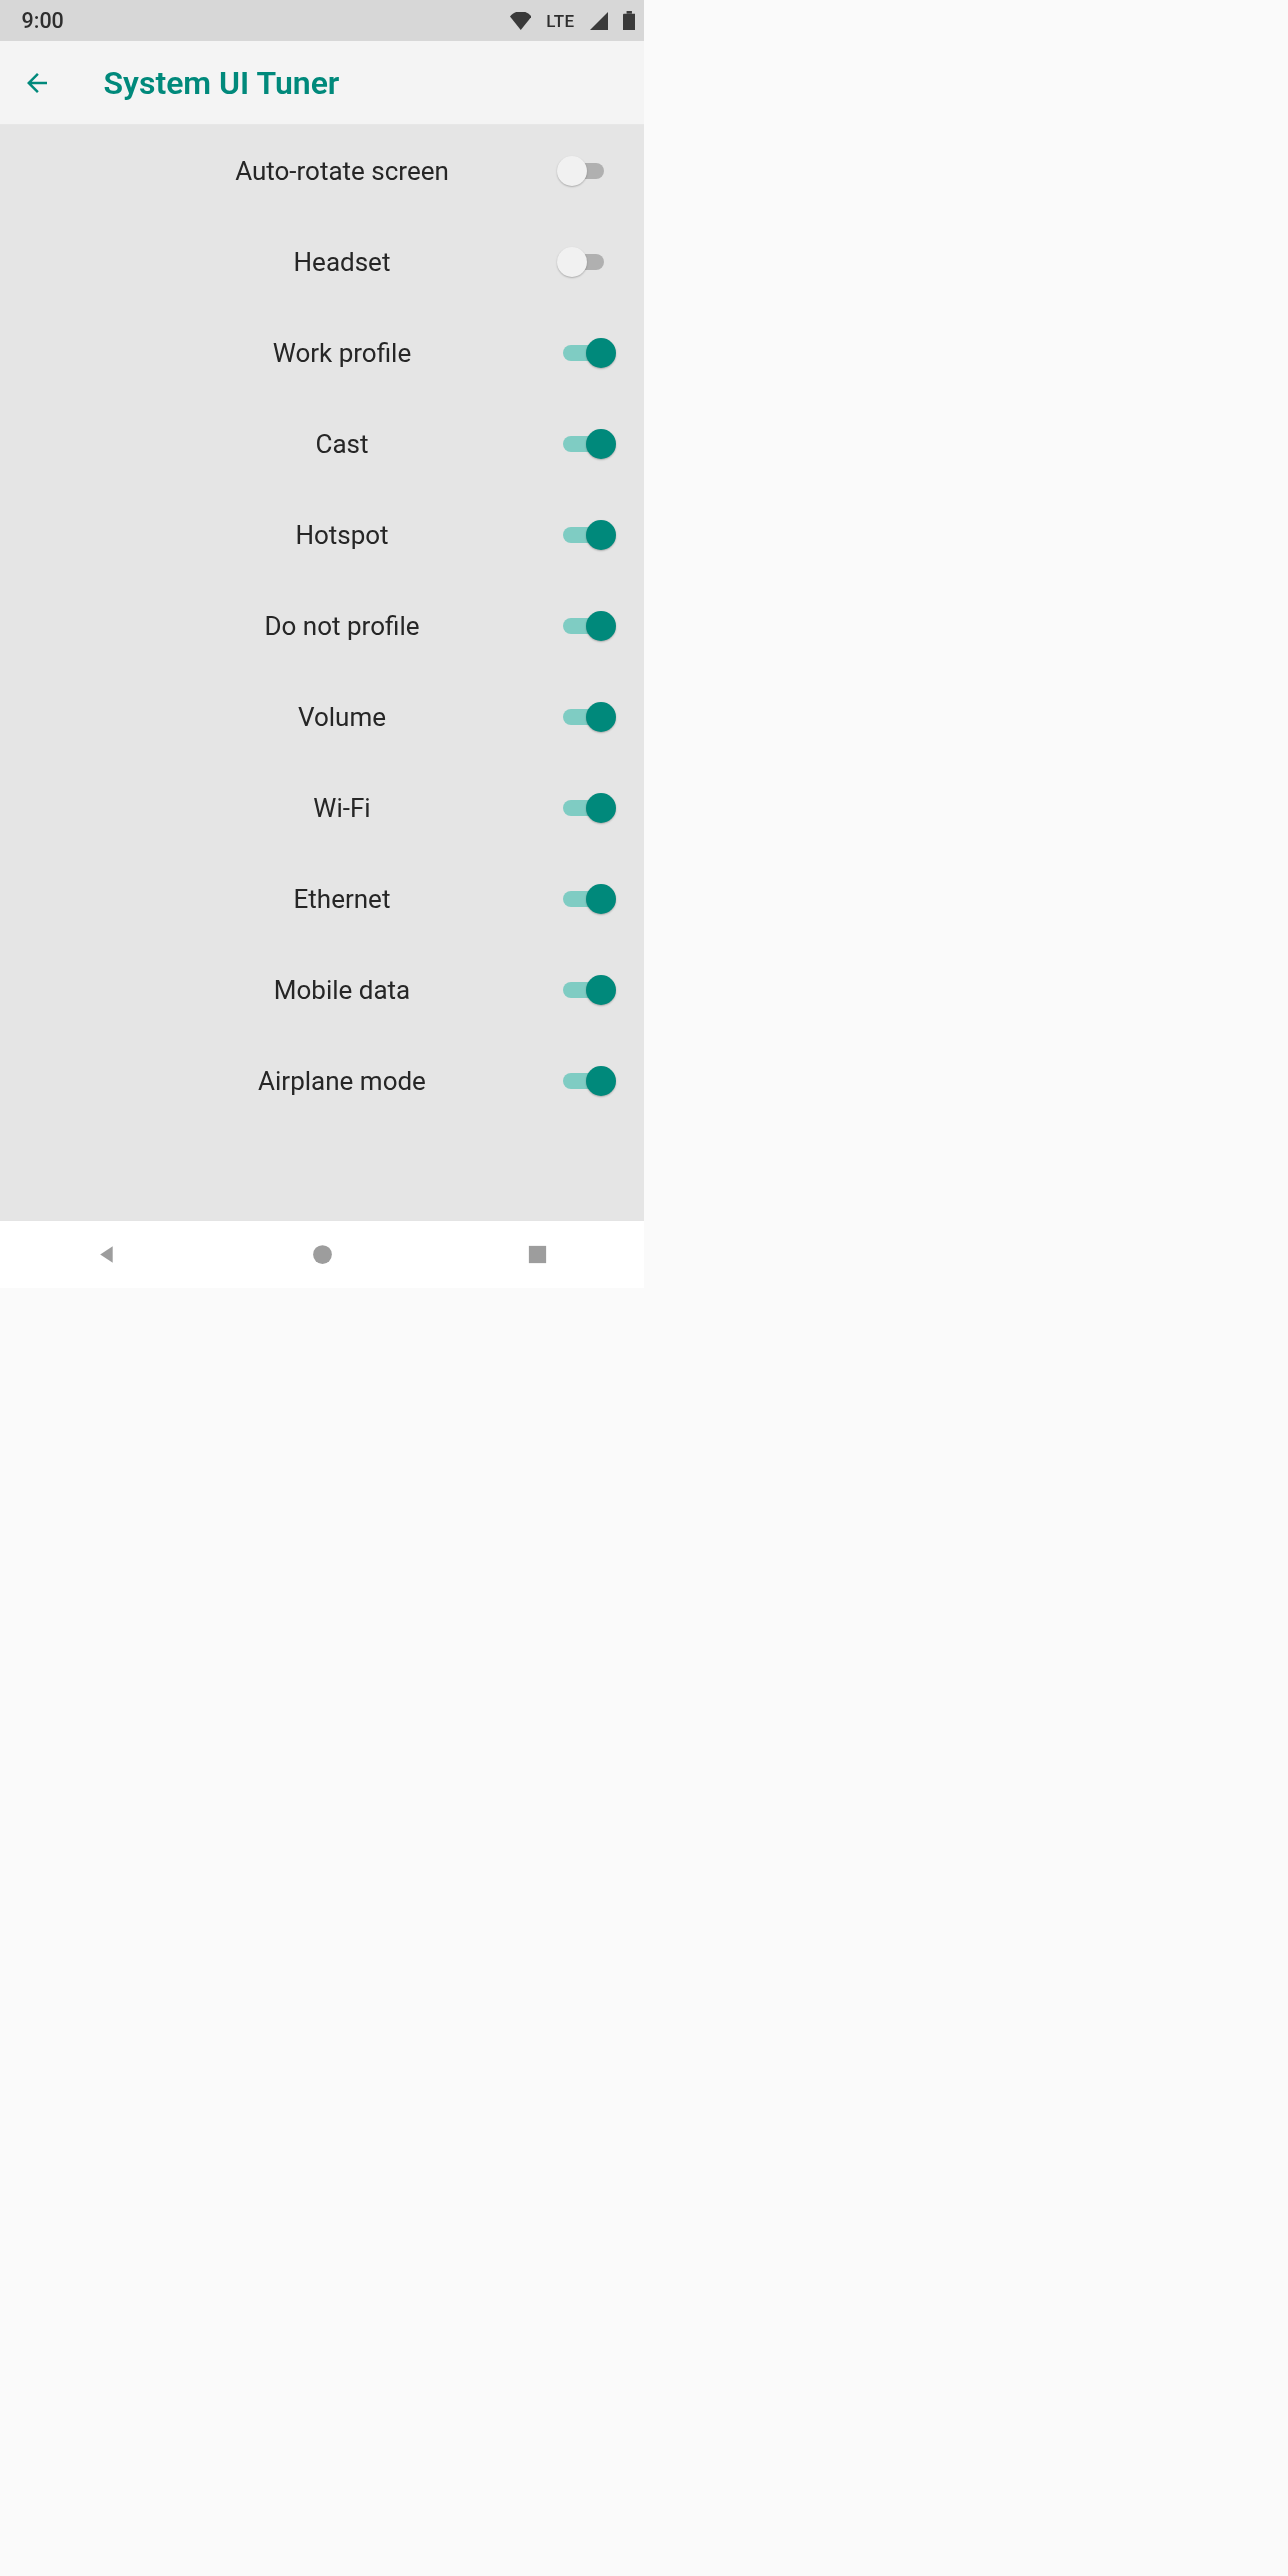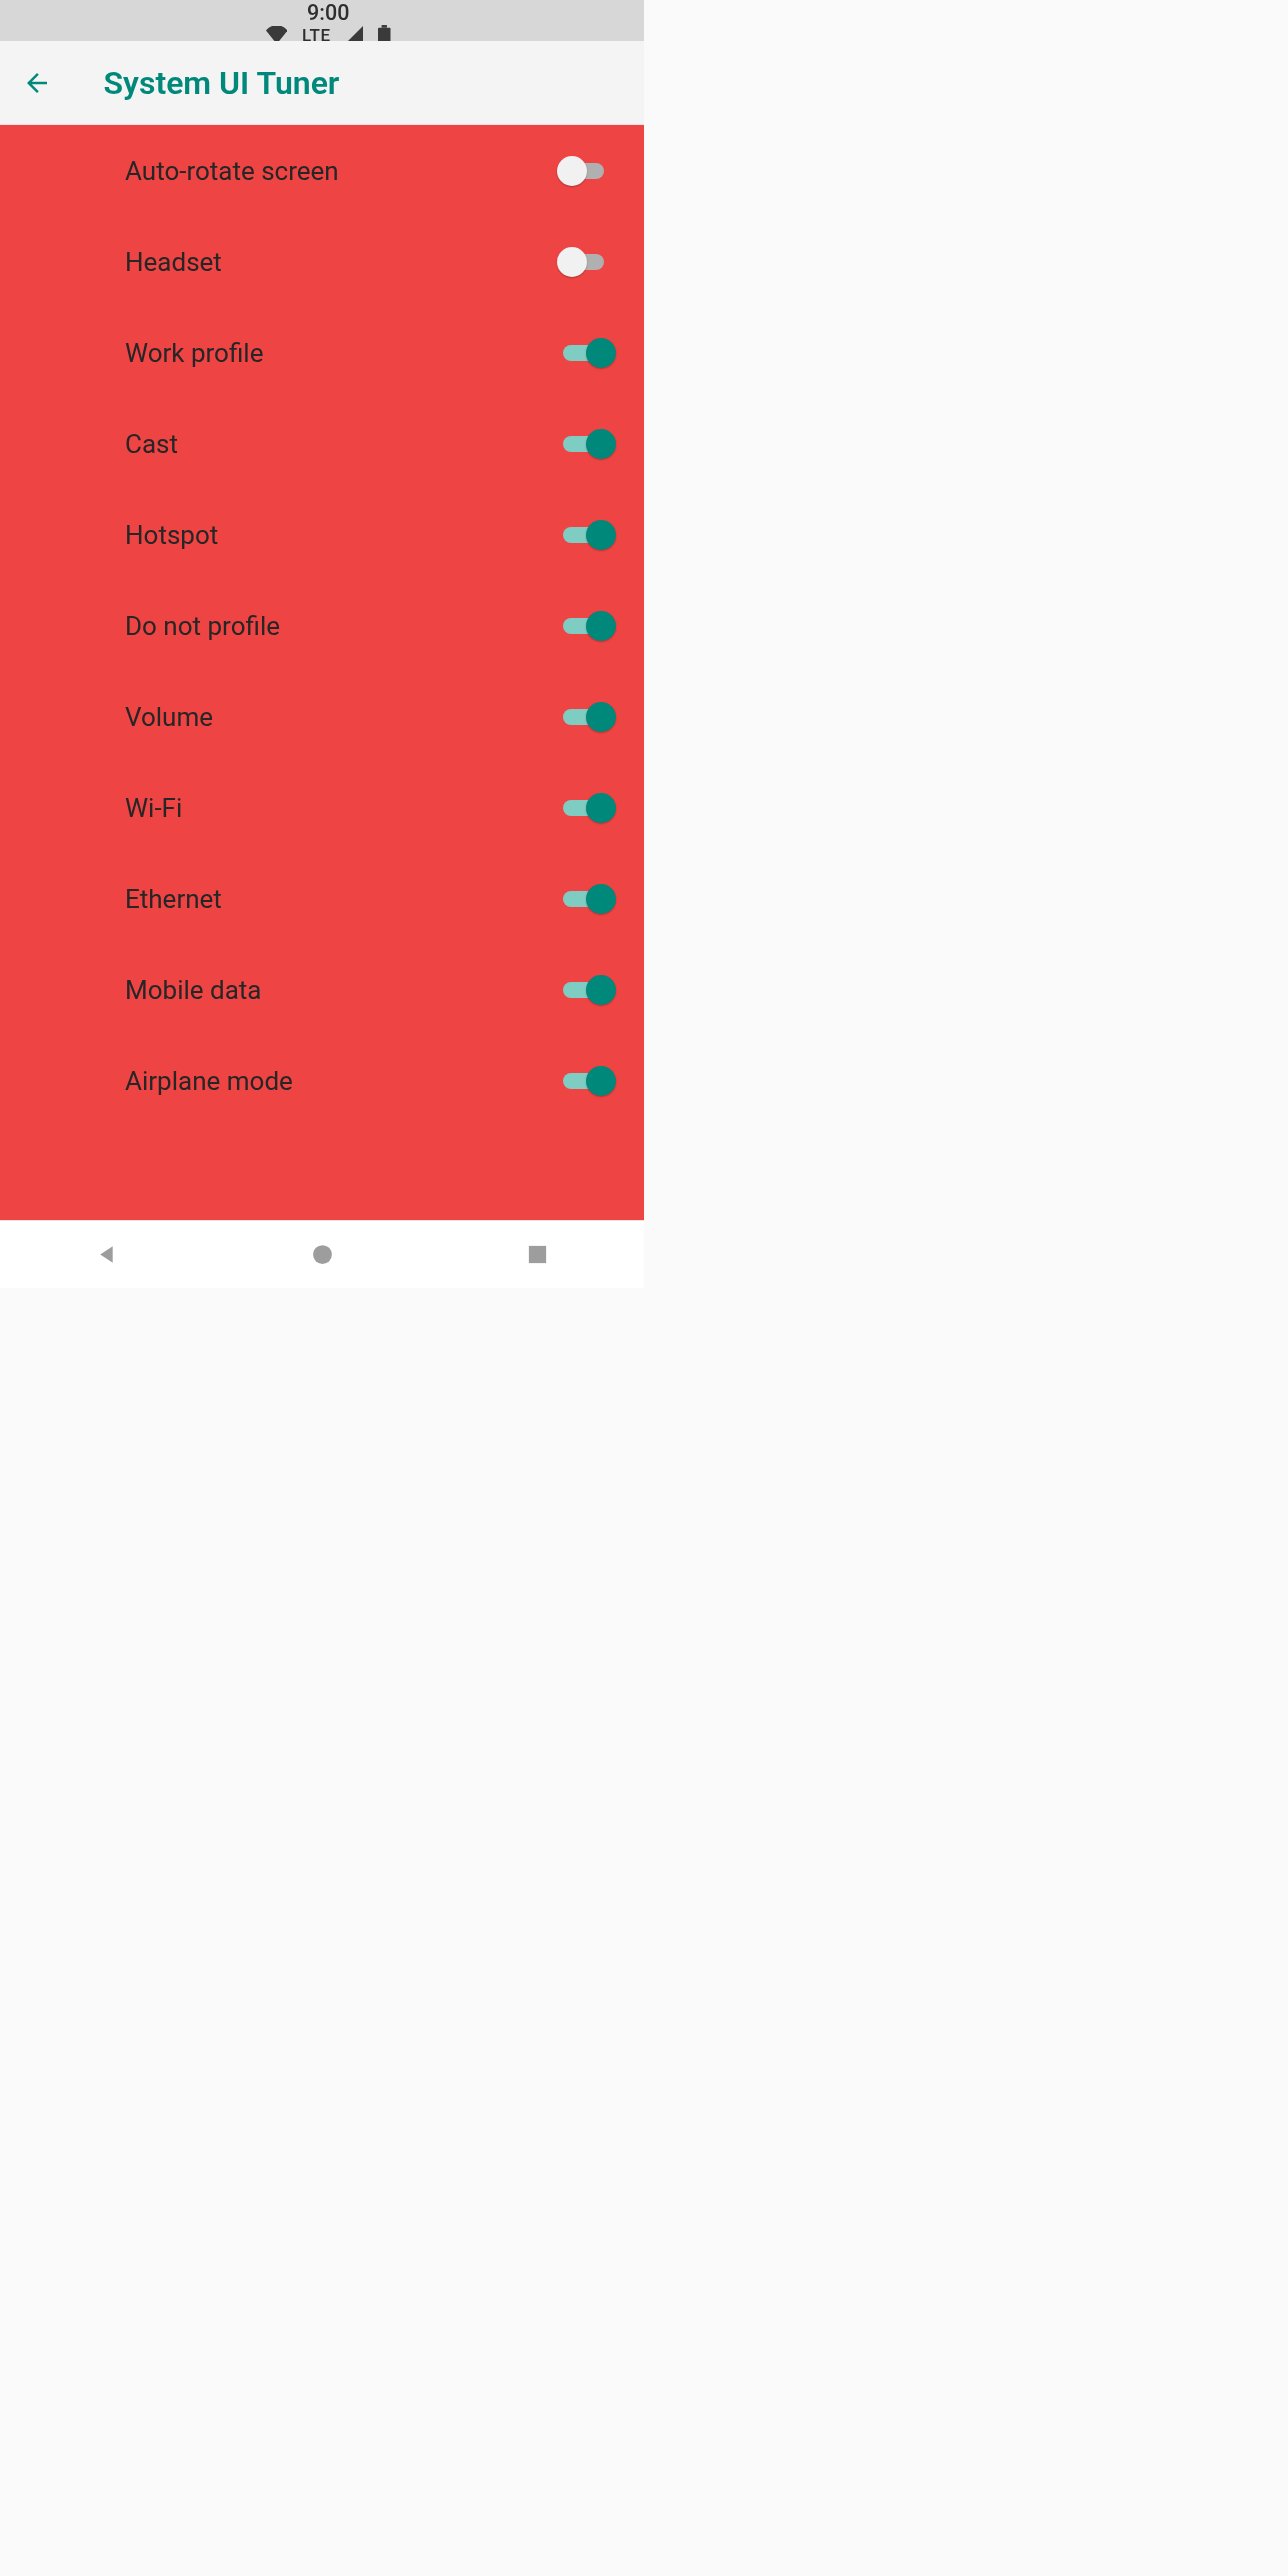--- a/index.html
+++ b/index.html
@@ -1,31 +1,31 @@
 <!DOCTYPE html>
 <html style="font-size:14.3px"><head>
 <meta charset="utf-8">
 <style>
   * { box-sizing: border-box; margin: 0; padding: 0; }
   html, body { width: 644px; height: 1288px; overflow: hidden; font-family: Roboto, "Helvetica Neue", Arial, sans-serif; background:#fafafa; color:#212121; }
   .screen { width:644px; height:1288px; display:flex; flex-direction:column; background:#fafafa; }
 
   
-  .status-bar { height:41px; background:#d7d7d7; display:flex; align-items:center; justify-content:space-between; padding:0 9px 0 21.5px; font-size:21.5px; color:#2e2e2e; font-weight:500;flex-direction:column; }
+  .status-bar { height:41px; background:#d7d7d7; display:flex; align-items:center; justify-content:space-between; padding:0 9px 0 21.5px; font-size:21.5px; color:#2e2e2e; font-weight:500; }
   .status-right { display:flex; align-items:center; gap:15px; }
   .status-right .lte { font-size:17px; letter-spacing:0.4px; }
   .status-right svg { display:block; }
 
   
   .app-bar { height:84px; background:#f4f4f4; display:flex; align-items:center; padding-left:21.5px; border-bottom:0.9px solid rgba(0,0,0,0.05); }
   .app-bar .back { width:50px; height:50px; display:flex; align-items:center; justify-content:flex-start; color:#00897b; }
   .app-title { font-size:32px; font-weight:600; color:#00897b; margin-left:32px; }
 
   
-  .content { flex:1; overflow:hidden; background:#ef4444; }
+  .content { flex:1; overflow:hidden; background:#e5e5e5;text-align:center; }
   .list { display:flex; flex-direction:column; }
   .row { height:91px; display:flex; align-items:center; padding-left:125px; padding-right:30px; }
   .row .label { flex:1; font-size:26px; color:#262626; }
 
   
   .switch { position:relative; width:55px; height:36px; }
   .track { position:absolute; top:10.7px; left:3.6px; width:41px; height:16px; border-radius:8px; background:#b0b0b0; }
   .thumb { position:absolute; top:3.6px; width:30px; height:30px; border-radius:50%; background:#f1f1f1; box-shadow:0 0.9px 1.8px rgba(0,0,0,0.25); }
   .switch.off .thumb { left:-1.8px; }
   .switch.on .track { background:#7fccc3; }

